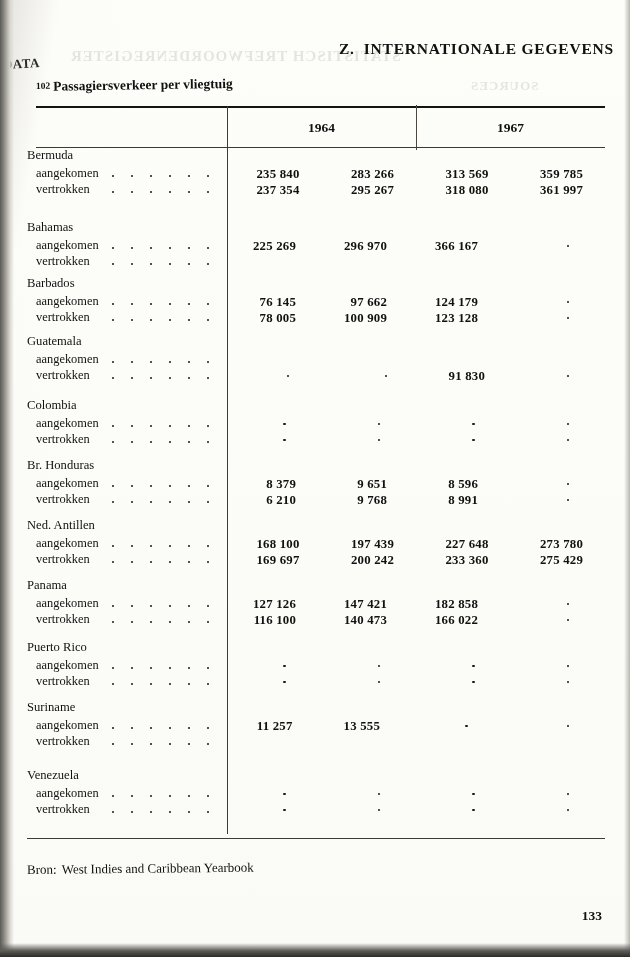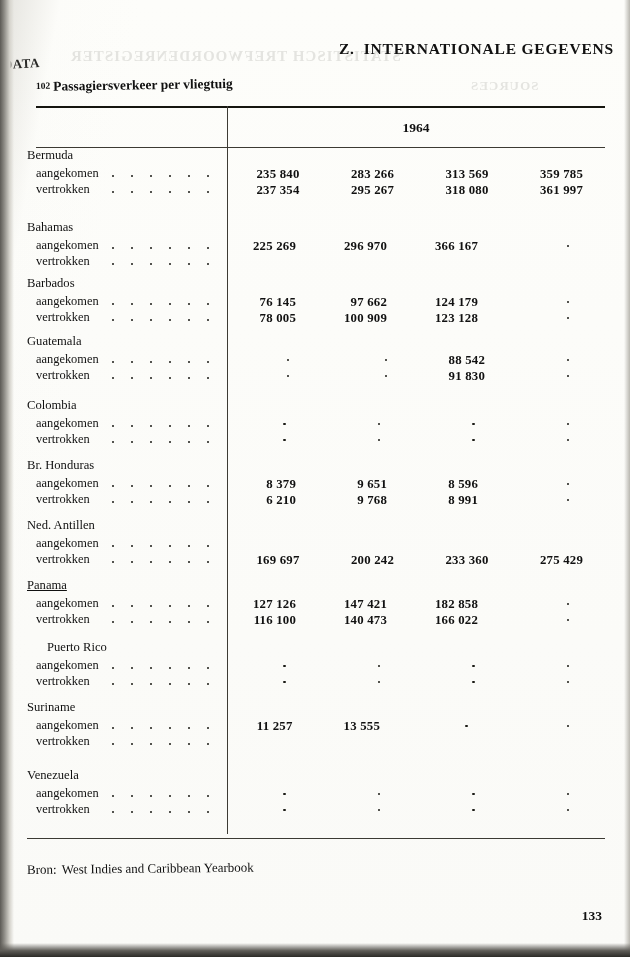--- a/index.html
+++ b/index.html
@@ -246,20 +246,21 @@
   </div>
 
   <div class="table-title">
     <span class="tnum">102</span><span>Passagiersverkeer per vliegtuig</span>
   </div>
 
   <div class="rule" style="left:36px; top:106px; width:569px; height:2px;"></div>
 
   <div class="years">
       <div class="yr">1964</div>
+      <div class="yr">1967</div>
     </div>
 
   <div class="rule rule-thin" style="left:36px; top:147px; width:569px; height:1px;"></div>
 
   <div class="vrule" style="left:227px; top:106px; height:728px;"></div>
 
   <div class="tbody">
       <div class="group" style="position: absolute; left: 0px; top: 0px; width: 630px;">
         <div class="group-name" style="left: 27px; top: -12px;">Bermuda</div>
         <div class="datarow" style="position: absolute; left: 0px; top: 6px; width: 630px;">
@@ -370,26 +371,20 @@
         <div class="datarow" style="position: absolute; left: 0px; top: 6px; width: 630px;">
           <div class="row-label">aangekomen</div>
           <div class="leaders">
             <i style="left: 0px;"></i>
             <i style="left: 19px;"></i>
             <i style="left: 38px;"></i>
             <i style="left: 57px;"></i>
             <i style="left: 76px;"></i>
             <i style="left: 95px;"></i>
           </div>
-          <div class="cells">
-            <div class="cell dot"><span></span></div>
-            <div class="cell dot"><span></span></div>
-            <div class="cell">88 542</div>
-            <div class="cell dot"><span></span></div>
-          </div>
         </div>
         <div class="datarow" style="position: absolute; left: 0px; top: 22px; width: 630px;">
           <div class="row-label">vertrokken</div>
           <div class="leaders">
             <i style="left: 0px;"></i>
             <i style="left: 19px;"></i>
             <i style="left: 38px;"></i>
             <i style="left: 57px;"></i>
             <i style="left: 76px;"></i>
             <i style="left: 95px;"></i>
@@ -480,20 +475,26 @@
         <div class="group-name" style="left: 27px; top: -12px;">Ned. Antillen</div>
         <div class="datarow" style="position: absolute; left: 0px; top: 6px; width: 630px;">
           <div class="row-label">aangekomen</div>
           <div class="leaders">
             <i style="left: 0px;"></i>
             <i style="left: 19px;"></i>
             <i style="left: 38px;"></i>
             <i style="left: 57px;"></i>
             <i style="left: 76px;"></i>
             <i style="left: 95px;"></i>
+          </div>
+          <div class="cells">
+            <div class="cell">168 100</div>
+            <div class="cell">197 439</div>
+            <div class="cell">227 648</div>
+            <div class="cell">273 780</div>
           </div>
         </div>
         <div class="datarow" style="position: absolute; left: 0px; top: 22px; width: 630px;">
           <div class="row-label">vertrokken</div>
           <div class="leaders">
             <i style="left: 0px;"></i>
             <i style="left: 19px;"></i>
             <i style="left: 38px;"></i>
             <i style="left: 57px;"></i>
             <i style="left: 76px;"></i>
@@ -501,21 +502,21 @@
           </div>
           <div class="cells">
             <div class="cell">169 697</div>
             <div class="cell">200 242</div>
             <div class="cell">233 360</div>
             <div class="cell">275 429</div>
           </div>
         </div>
       </div>
       <div class="group" style="position: absolute; left: 0px; top: 430px; width: 630px;">
-        <div class="group-name" style="left: 27px; top: -12px; text-decoration: underline;">Panama</div>
+        <div class="group-name" style="left: 27px; top: -12px;">Panama</div>
         <div class="datarow" style="position: absolute; left: 0px; top: 6px; width: 630px;">
           <div class="row-label">aangekomen</div>
           <div class="leaders">
             <i style="left: 0px;"></i>
             <i style="left: 19px;"></i>
             <i style="left: 38px;"></i>
             <i style="left: 57px;"></i>
             <i style="left: 76px;"></i>
             <i style="left: 95px;"></i>
           </div>
@@ -538,21 +539,21 @@
           </div>
           <div class="cells">
             <div class="cell">116 100</div>
             <div class="cell">140 473</div>
             <div class="cell">166 022</div>
             <div class="cell dot"><span></span></div>
           </div>
         </div>
       </div>
       <div class="group" style="position: absolute; left: 0px; top: 492px; width: 630px;">
-        <div class="group-name" style="left: 27px; top: -12px; margin-left: 20px;">Puerto Rico</div>
+        <div class="group-name" style="left: 27px; top: -12px;">Puerto Rico</div>
         <div class="datarow" style="position: absolute; left: 0px; top: 6px; width: 630px;">
           <div class="row-label">aangekomen</div>
           <div class="leaders">
             <i style="left: 0px;"></i>
             <i style="left: 19px;"></i>
             <i style="left: 38px;"></i>
             <i style="left: 57px;"></i>
             <i style="left: 76px;"></i>
             <i style="left: 95px;"></i>
           </div>

